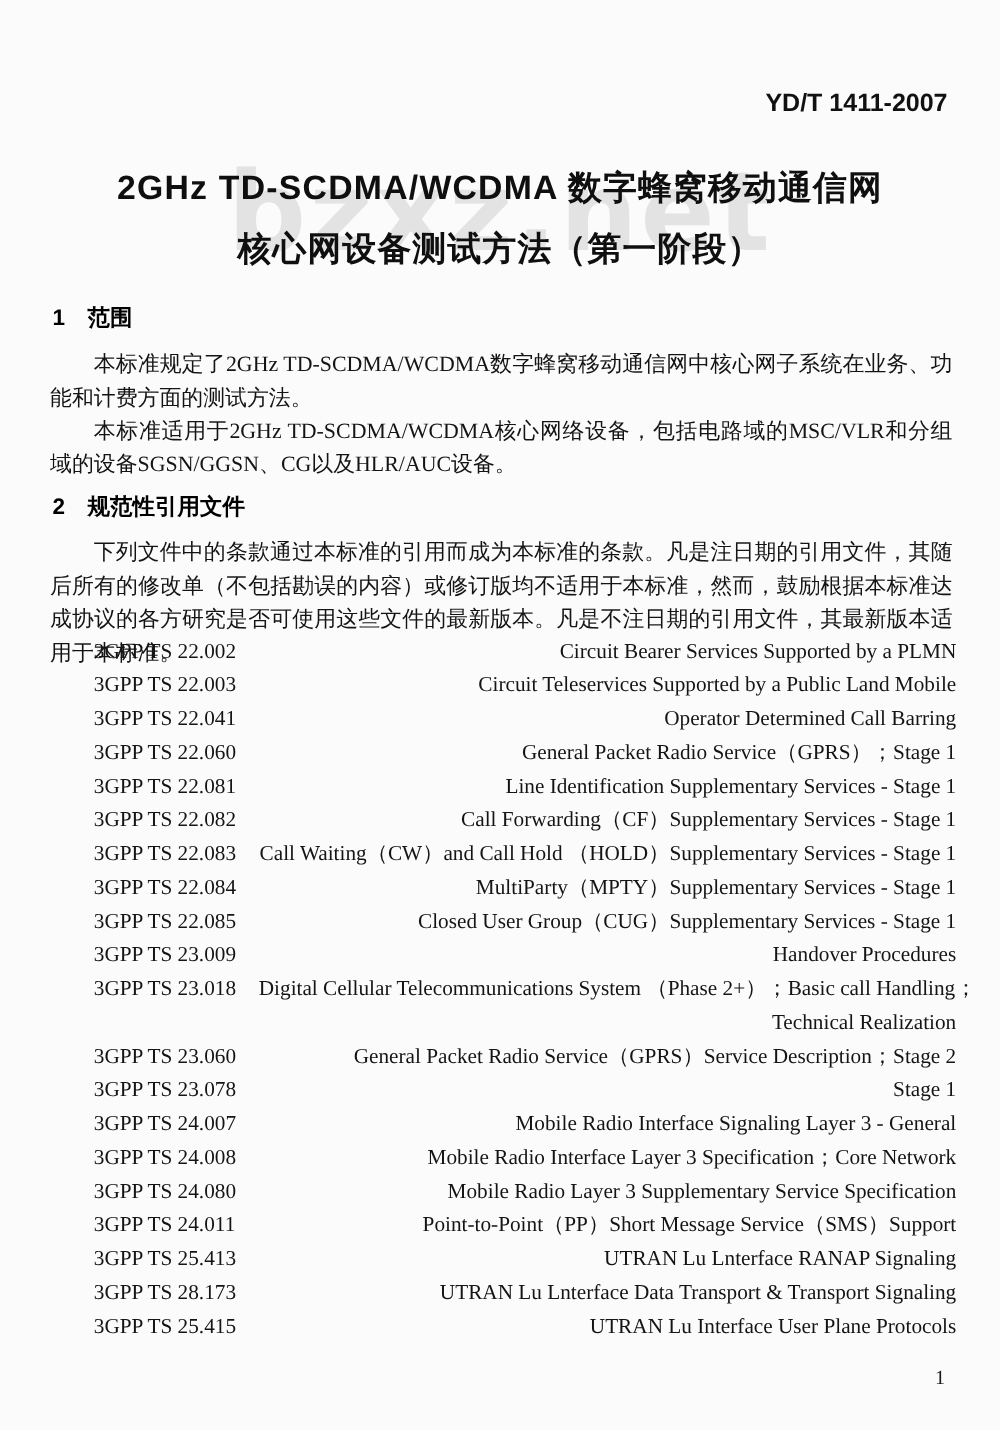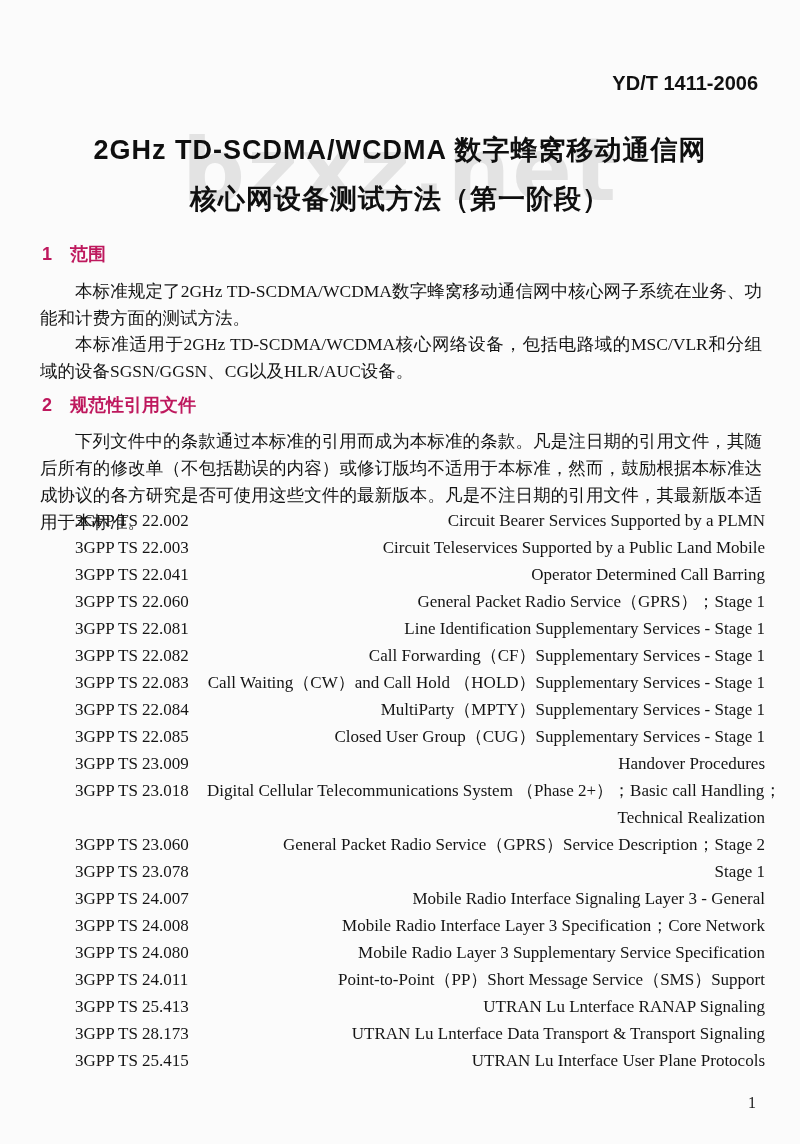--- a/index.html
+++ b/index.html
@@ -55,21 +55,21 @@
   }
   .doc-title.line1 { top: 132px; }
   .doc-title.line2 { top: 181px; }
 
   .sec-heading {
     position: absolute;
     left: 42px;
     font-family: "Liberation Sans", "DejaVu Sans", sans-serif;
     font-weight: bold;
     font-size: 18px;
-    color: #be185d;
+    color: #000000;
   }
   .sec1-heading { top: 242px; }
   .sec2-heading { top: 393px; }
 
   .body-block {
     position: absolute;
     left: 40px;
     width: 722px;
     font-size: 17.5px;
     line-height: 26.5px;
@@ -107,21 +107,21 @@
   }
 </style>
 </head>
 <body>
 
 <div class="page">
 
   <div class="watermark">bzxz.net</div>
 
   <div class="layer">
-    <div class="header-ref">YD/T 1411-2006</div>
+    <div class="header-ref">YD/T 1411-2007</div>
 
     <div class="doc-title line1">2GHz TD-SCDMA/WCDMA 数字蜂窝移动通信网</div>
     <div class="doc-title line2">核心网设备测试方法（第一阶段）</div>
 
     <div class="sec-heading sec1-heading">1　范围</div>
     <div class="body-block sec1-body">
       <p>本标准规定了2GHz TD-SCDMA/WCDMA数字蜂窝移动通信网中核心网子系统在业务、功能和计费方面的测试方法。</p>
       <p>本标准适用于2GHz TD-SCDMA/WCDMA核心网络设备，包括电路域的MSC/VLR和分组域的设备SGSN/GGSN、CG以及HLR/AUC设备。</p>
     </div>
 

